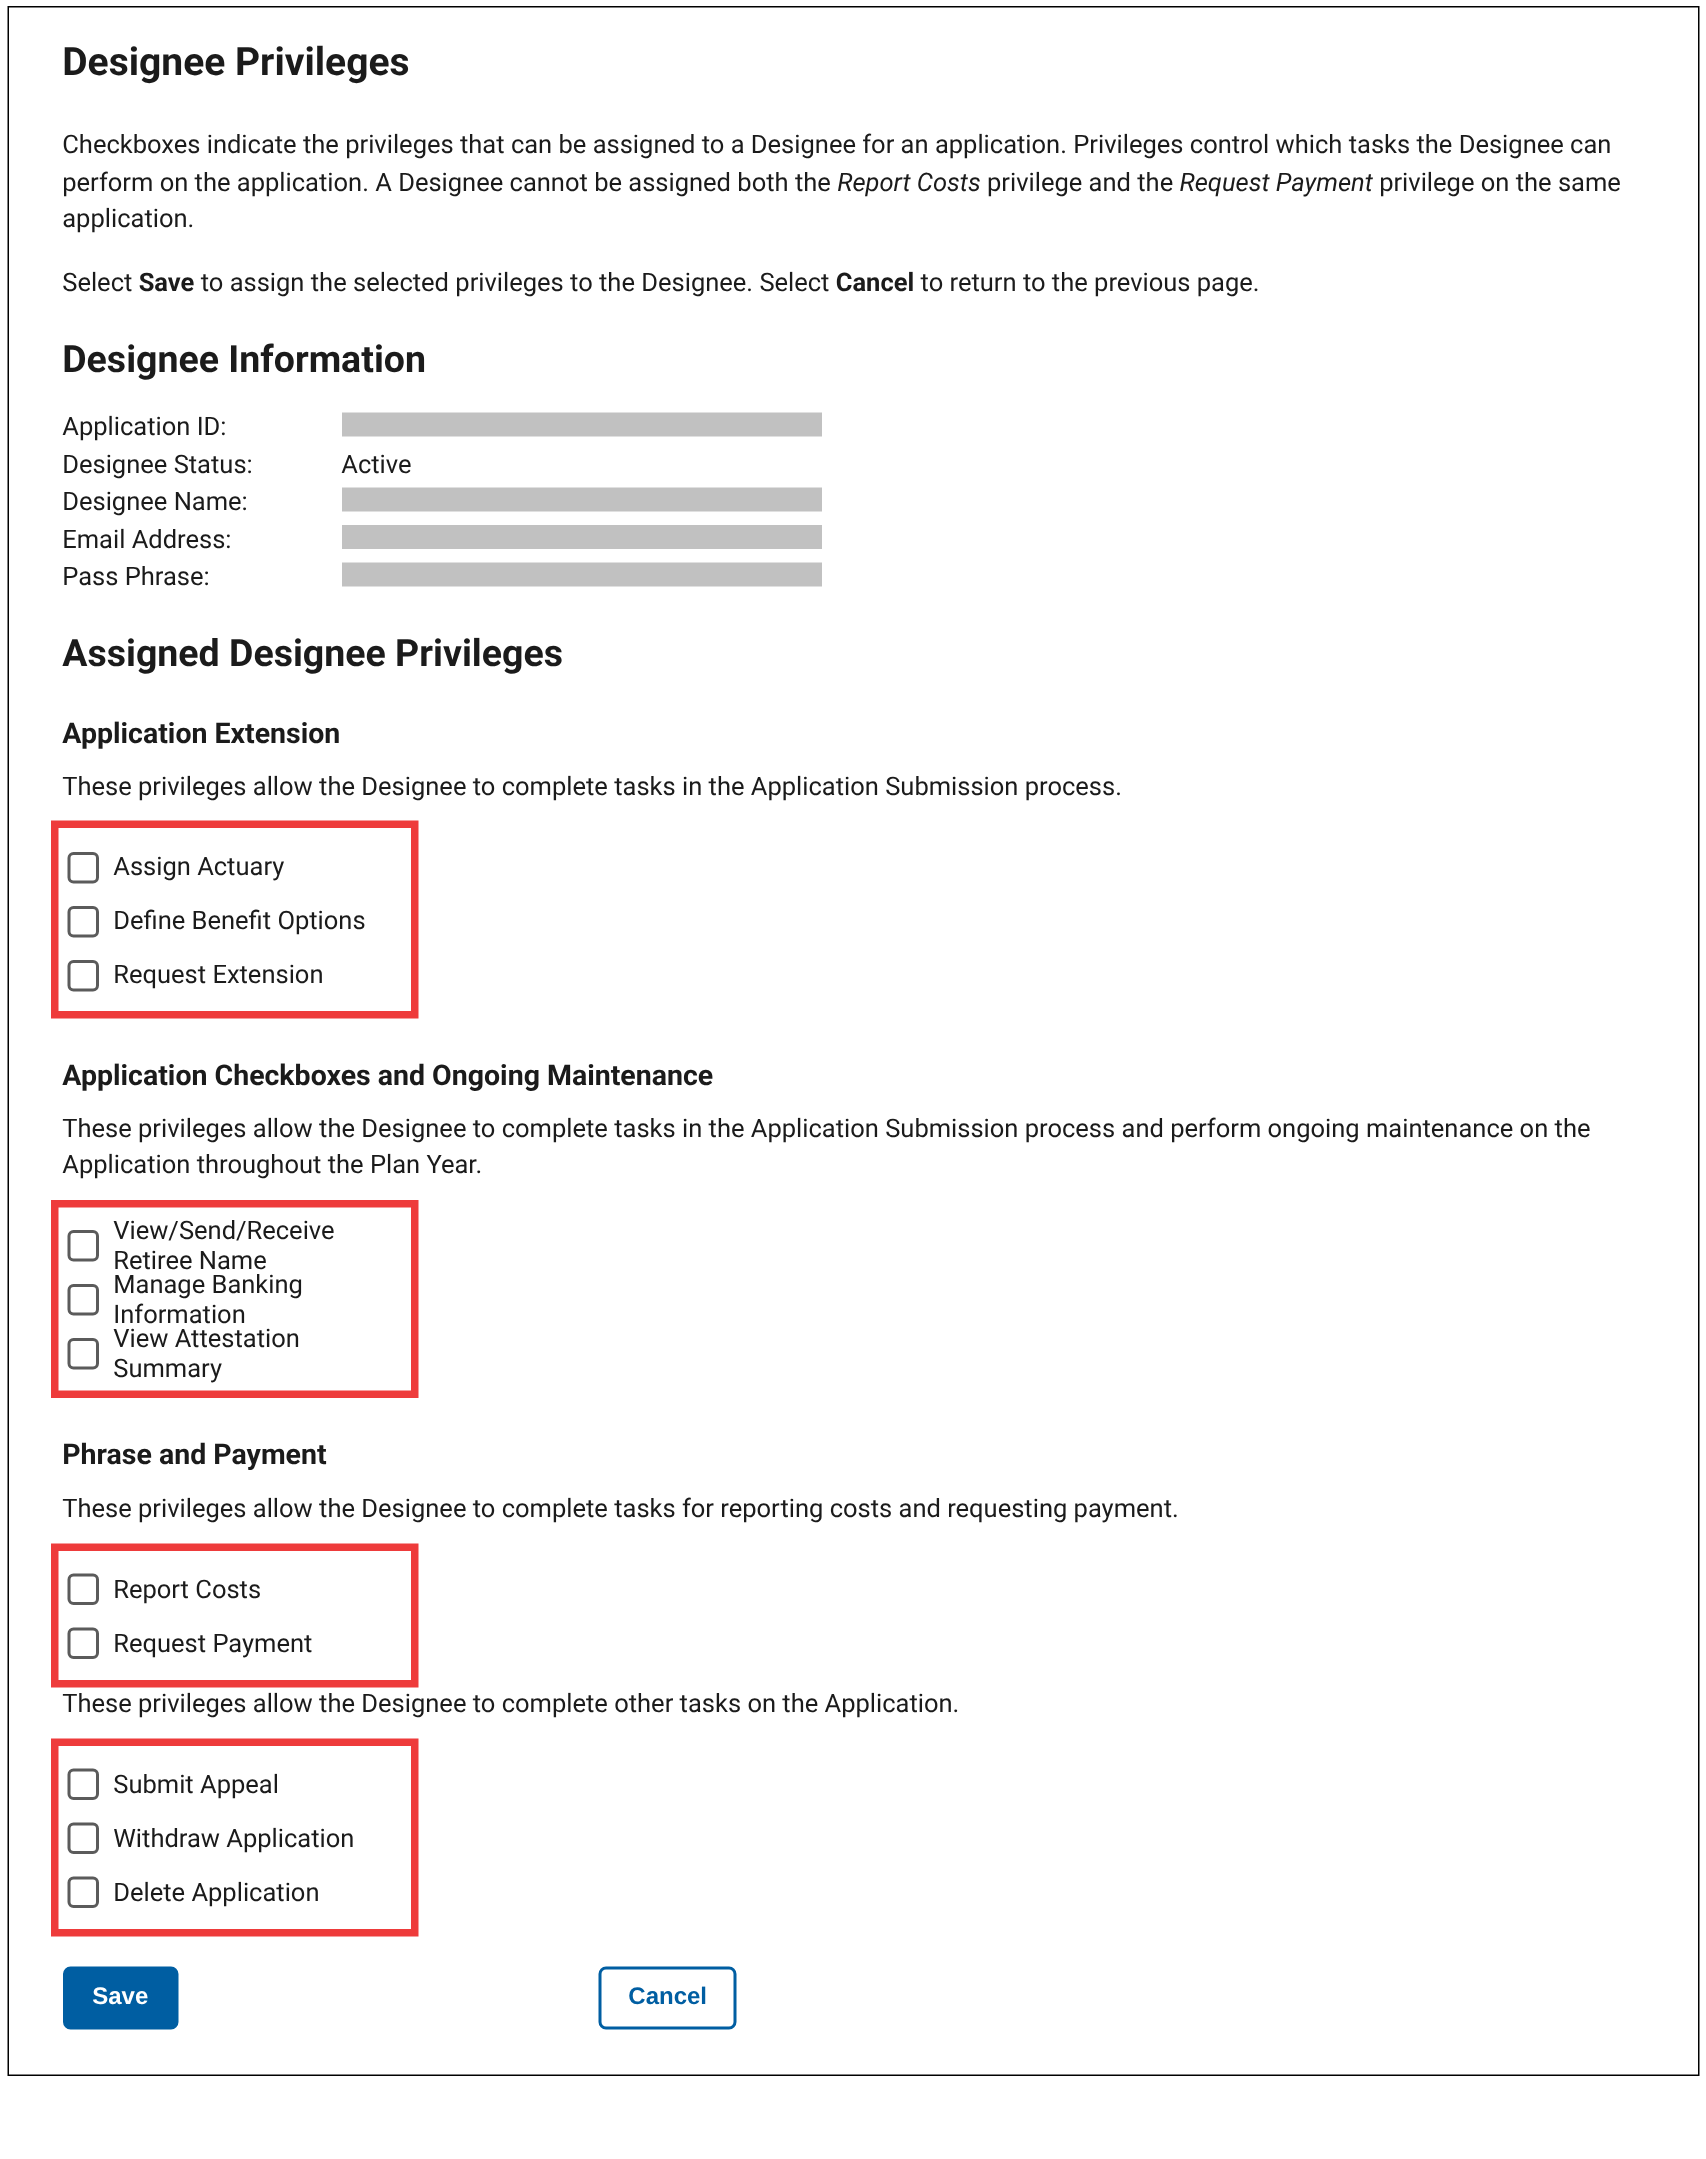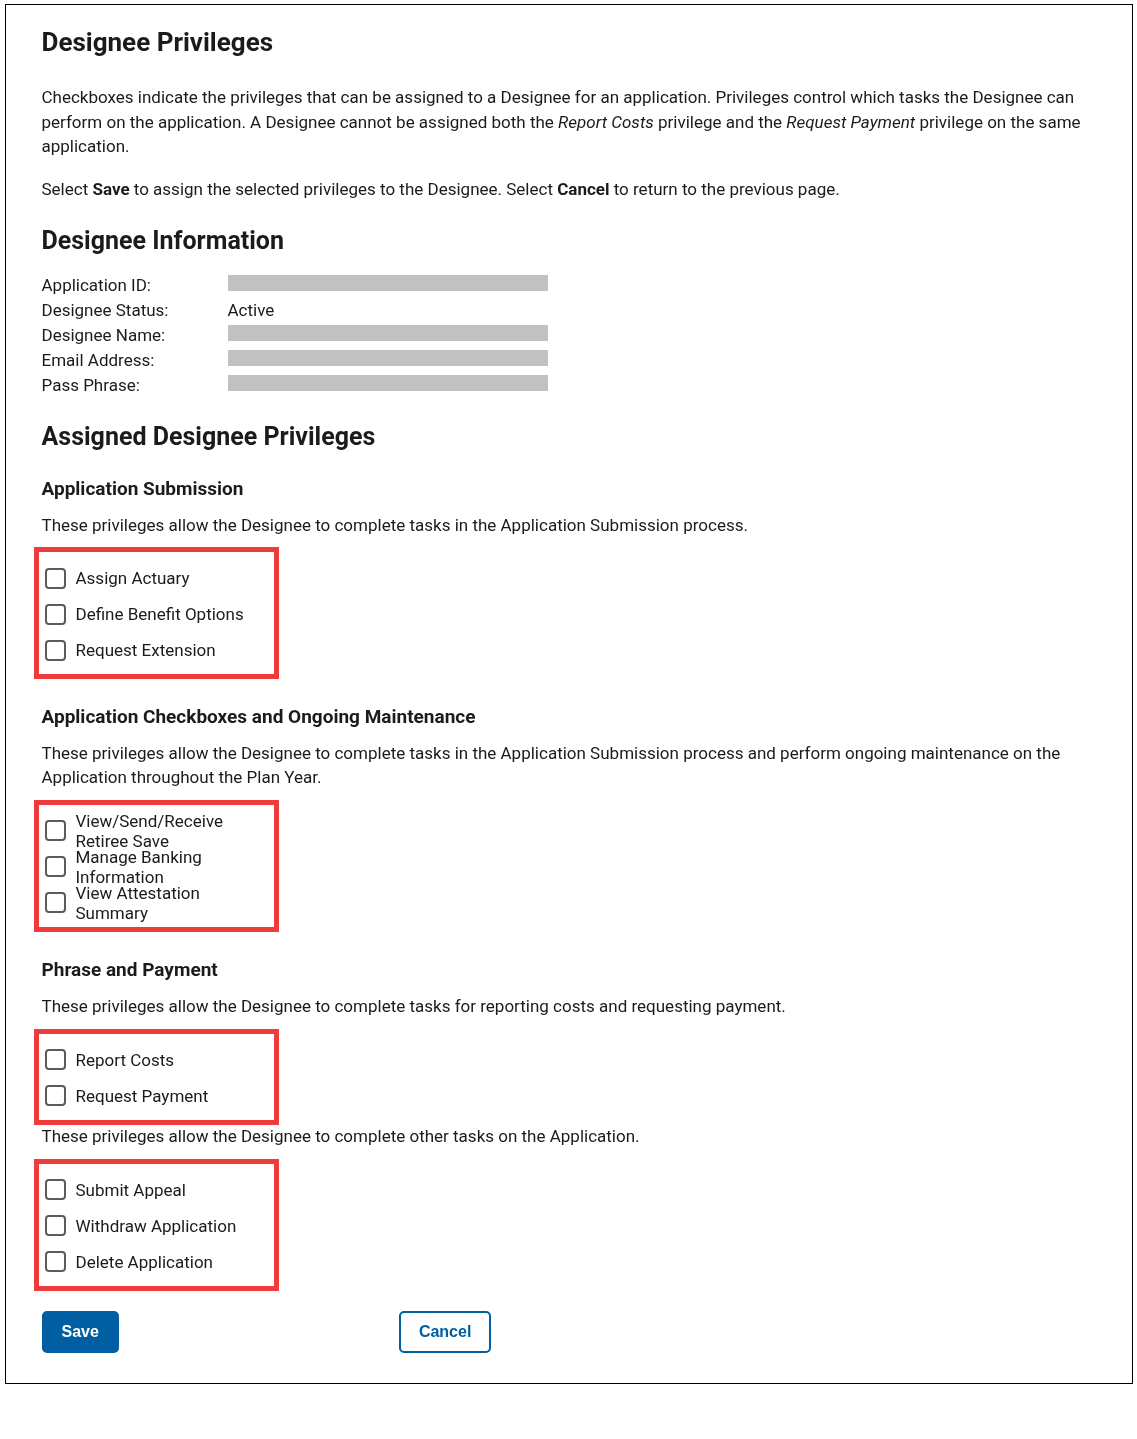--- a/index.html
+++ b/index.html
@@ -148,21 +148,21 @@
       <div class="info-value"><span class="redacted"></span></div>
     </div>
     <div class="info-row">
       <div class="info-label">Pass Phrase:</div>
       <div class="info-value"><span class="redacted"></span></div>
     </div>
   </div>
 
   <h2 class="section-heading">Assigned Designee Privileges</h2>
 
-  <h3 class="subsection-heading">Application Submission</h3>
+  <h3 class="subsection-heading">Application Extension</h3>
   <p class="sub-desc">These privileges allow the Designee to complete tasks in the Application Submission process.</p>
   <div class="highlight-box">
     <div class="check-row">
       <div class="checkbox"></div>
       <span class="check-label">Assign Actuary</span>
     </div>
     <div class="check-row">
       <div class="checkbox"></div>
       <span class="check-label">Define Benefit Options</span>
     </div>
@@ -170,21 +170,21 @@
       <div class="checkbox"></div>
       <span class="check-label">Request Extension</span>
     </div>
   </div>
 
   <h3 class="subsection-heading">Application Checkboxes and Ongoing Maintenance</h3>
   <p class="sub-desc">These privileges allow the Designee to complete tasks in the Application Submission process and perform ongoing maintenance on the Application throughout the Plan Year.</p>
   <div class="highlight-box">
     <div class="check-row">
       <div class="checkbox"></div>
-      <span class="check-label">View/Send/Receive Retiree Save</span>
+      <span class="check-label">View/Send/Receive Retiree Name</span>
     </div>
     <div class="check-row">
       <div class="checkbox"></div>
       <span class="check-label">Manage Banking Information</span>
     </div>
     <div class="check-row">
       <div class="checkbox"></div>
       <span class="check-label">View Attestation Summary</span>
     </div>
   </div>

